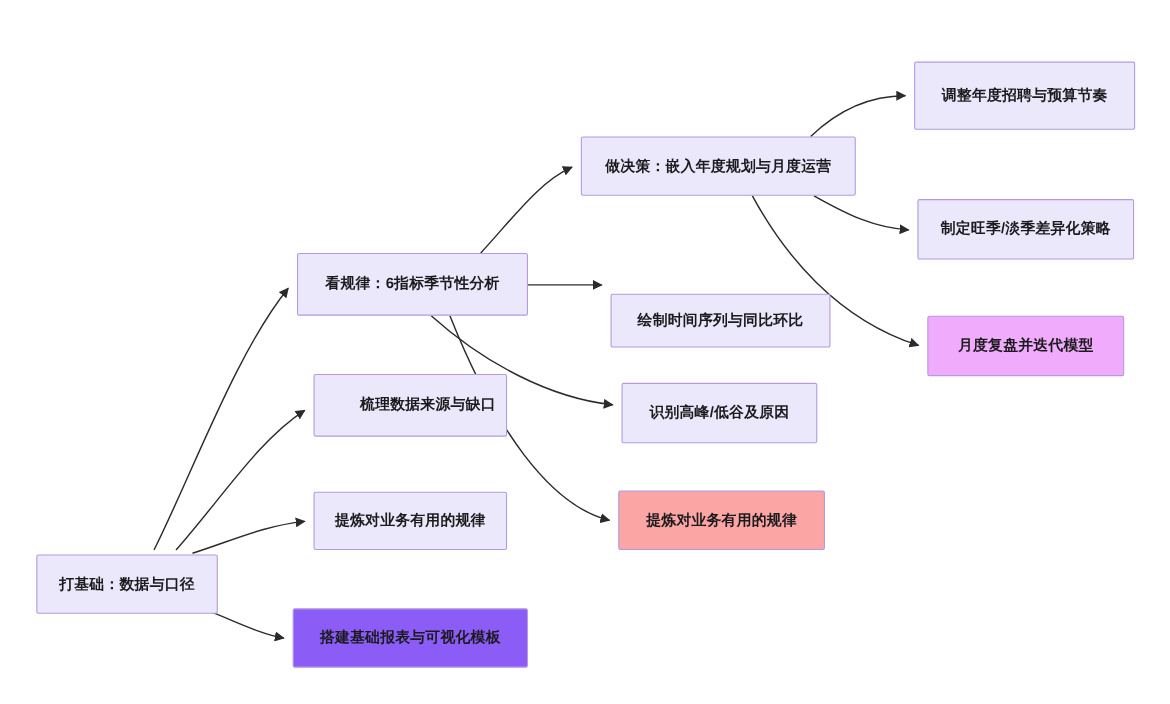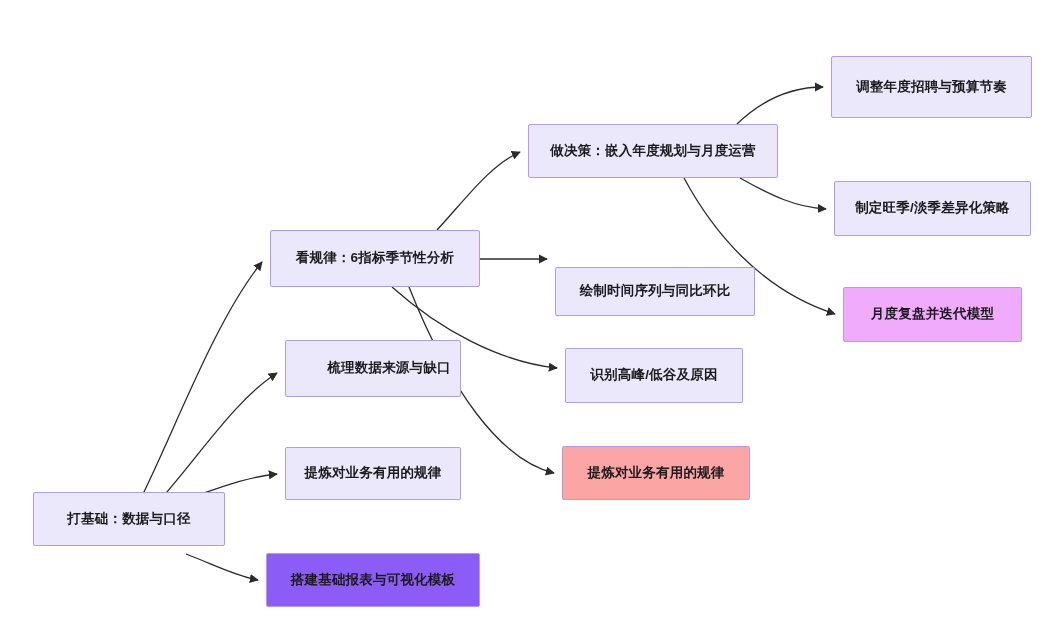--- a/index.html
+++ b/index.html
@@ -78,21 +78,21 @@
 
     <path d="M 409 287 C 450 390 500 460 554 473" fill="none" stroke="#2b2b2b" stroke-width="1.3" marker-end="url(#arrow)"></path>
 
     <path d="M 737 124 C 762 100 790 87 823 87" fill="none" stroke="#2b2b2b" stroke-width="1.3" marker-end="url(#arrow)"></path>
 
     <path d="M 740 178 C 772 196 795 207 826 209" fill="none" stroke="#2b2b2b" stroke-width="1.3" marker-end="url(#arrow)"></path>
 
     <path d="M 684 178 C 712 230 760 290 835 314" fill="none" stroke="#2b2b2b" stroke-width="1.3" marker-end="url(#arrow)"></path>
   </svg>
 
-  <div class="node" style="left: 33px; top: 492px; width: 192px; height: 54px; background: rgb(235, 232, 251); border-color: rgb(180, 154, 224); color: rgb(27, 27, 29);">
+  <div class="node" style="left: 33px; top: 504px; width: 165px; height: 54px; background: rgb(235, 232, 251); border-color: rgb(180, 154, 224); color: rgb(27, 27, 29);">
     <span class="node-label">打基础：数据与口径</span>
   </div>
   <div class="node" style="left: 270px; top: 230px; width: 210px; height: 57px; background: rgb(235, 232, 251); border-color: rgb(180, 154, 224); color: rgb(27, 27, 29);">
     <span class="node-label">看规律：6指标季节性分析</span>
   </div>
   <div class="node" style="left: 285px; top: 340px; width: 176px; height: 57px; background: rgb(235, 232, 251); border-color: rgb(180, 154, 224); color: rgb(27, 27, 29); padding-left: 40px;">
     <span class="node-label">梳理数据来源与缺口</span>
   </div>
   <div class="node" style="left: 285px; top: 447px; width: 176px; height: 53px; background: rgb(235, 232, 251); border-color: rgb(180, 154, 224); color: rgb(27, 27, 29);">
     <span class="node-label">提炼对业务有用的规律</span>

